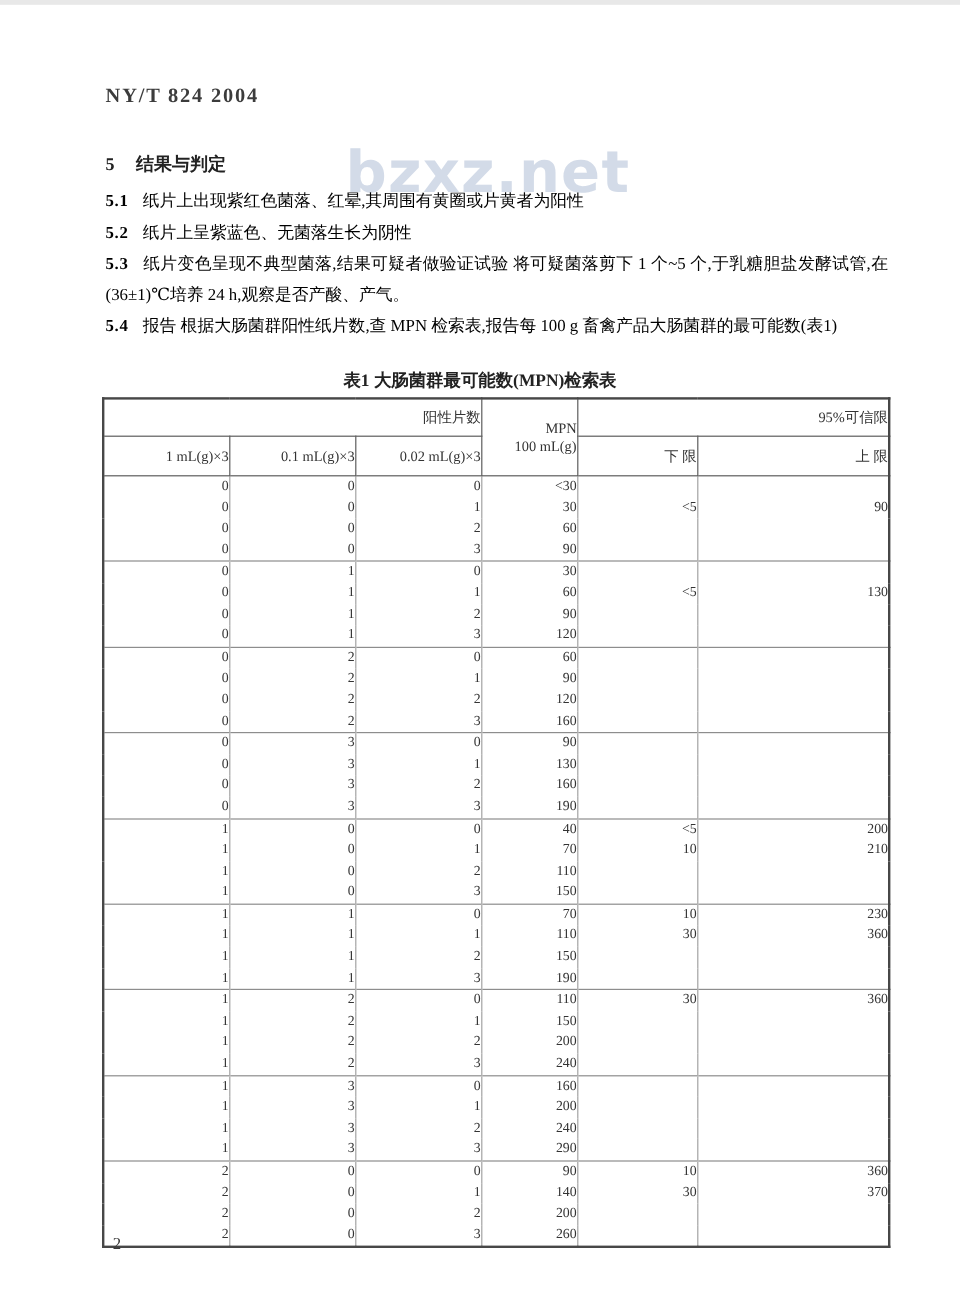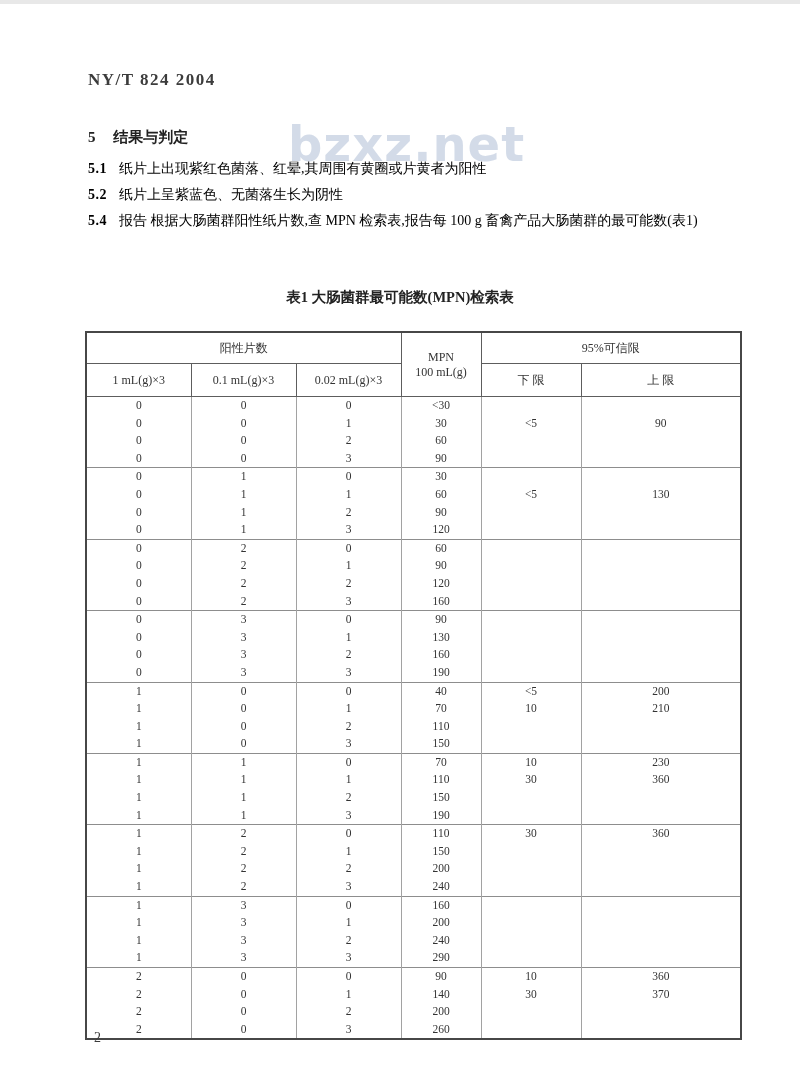--- a/index.html
+++ b/index.html
@@ -29,27 +29,27 @@
   }
   .section-heading .num{margin-right:14px;}
   .clauses{
     position:absolute;left:88px;top:152px;width:652px;
     font-size:14px;line-height:26px;color:#000000;
     text-align:justify;
   }
   .clause{margin:0;}
   .clause .num{font-weight:bold;margin-right:12px;letter-spacing:.5px;}
   .table-title{
-    position:absolute;left:0;top:284px;width:100%;
+    position:absolute;left:0;top:304px;width:100%;
     text-align:center;font-size:14.5px;font-weight:bold;color:#222;
   }
   table.mpn{
     position:absolute;left:85px;top:327px;width:655px;
     border-collapse:collapse;table-layout:fixed;
-    text-align:center;color:#333;
+    text-align:right;color:#333;
     font-size:11.5px;
   }
   table.mpn{border:2px solid #474747;}
   table.mpn th{
     border:1px solid #5d5d5d;
     font-weight:normal;font-size:12px;color:#333;
     height:28px;padding:1px 0;
   }
   table.mpn thead tr.sub th{height:30px;}
   .mpn-head-stack{line-height:15px;}
@@ -77,20 +77,23 @@
     <span class="num">5</span>
     <span>结果与判定</span>
   </div>
 
   <div class="clauses">
     <p class="clause">
       <span class="num">5.1</span><span>纸片上出现紫红色菌落、红晕,其周围有黄圈或片黄者为阳性</span>
     </p>
     <p class="clause">
       <span class="num">5.2</span><span>纸片上呈紫蓝色、无菌落生长为阴性</span>
+    </p>
+    <p class="clause">
+      <span class="num">5.3</span><span>纸片变色呈现不典型菌落,结果可疑者做验证试验  将可疑菌落剪下 1 个~5 个,于乳糖胆盐发酵试管,在(36±1)℃培养 24 h,观察是否产酸、产气。</span>
     </p>
     <p class="clause">
       <span class="num">5.4</span><span>报告  根据大肠菌群阳性纸片数,查 MPN 检索表,报告每 100 g 畜禽产品大肠菌群的最可能数(表1)</span>
     </p>
   </div>
 
   <div class="table-title">表1  大肠菌群最可能数(MPN)检索表</div>
 
   <table class="mpn">
     <colgroup>

